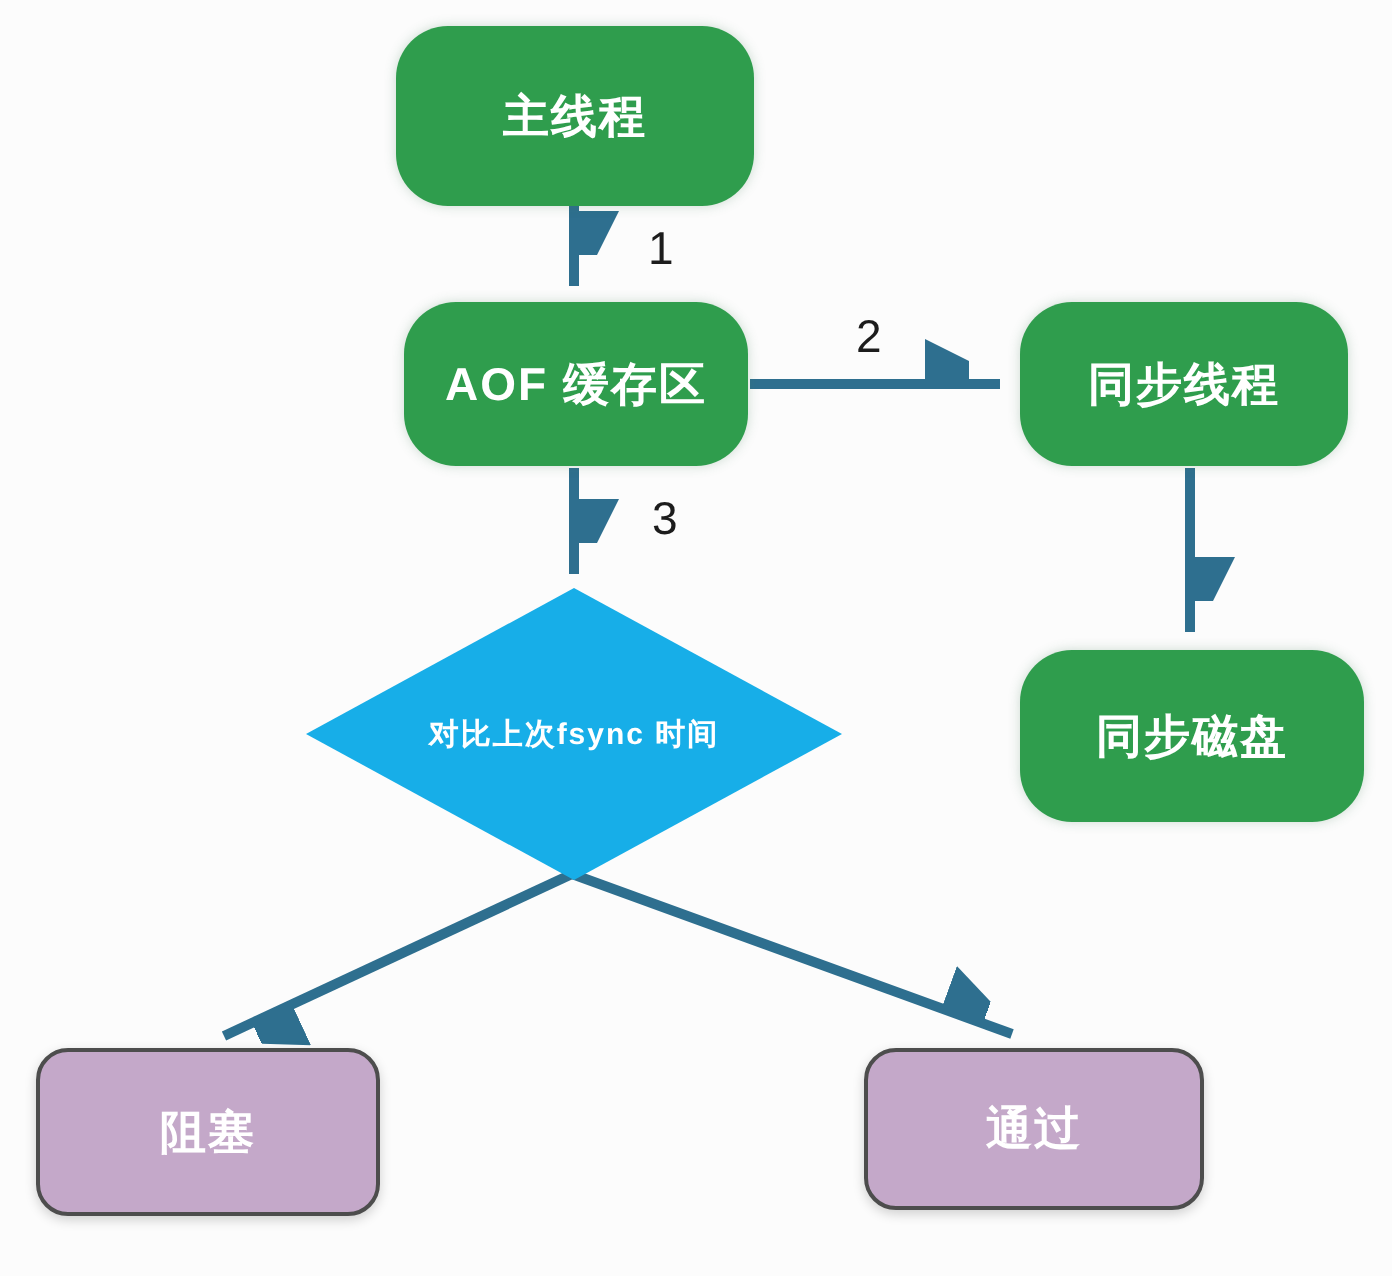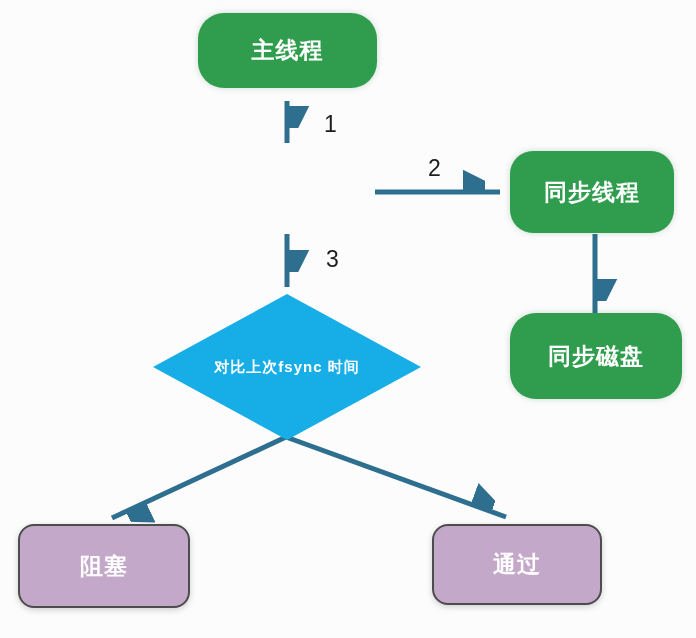--- a/index.html
+++ b/index.html
@@ -67,24 +67,24 @@
     align-items: center;
     justify-content: center;
   }
   .diamond .label {
     color: var(--node-text);
     font-size: 15px;
     font-weight: 600;
     letter-spacing: 1px;
     white-space: nowrap;
   }
-  #node-main  { left: 198px; top: 13px;  width: 179px; height: 75px; }
+  #node-main  { left: 198px; top: 13px;  width: 179px; height: 90px; }
   #node-aof   { left: 202px; top: 151px; width: 172px; height: 82px; }
-  #node-syncthread { left: 510px; top: 151px; width: 164px; height: 82px; border-radius: 23px; }
-  #node-syncdisk   { left: 510px; top: 313px; width: 172px; height: 86px; }
+  #node-syncthread { left: 510px; top: 151px; width: 164px; height: 82px; }
+  #node-syncdisk   { left: 510px; top: 325px; width: 172px; height: 86px; }
   #node-block { left: 18px;  top: 524px; width: 172px; height: 84px; }
   #node-pass  { left: 432px; top: 524px; width: 170px; height: 81px; }
 
   .edge-label {
     position: absolute;
     color: var(--edge-label);
     font-size: 23px;
     white-space: nowrap;
   }
   #label-step1 { left: 324px; top: 111px; }
@@ -109,20 +109,23 @@
     <line class="edge" x1="595" y1="234" x2="595" y2="316" marker-end="url(#arrow)"></line>
     <line class="edge" x1="287" y1="234" x2="287" y2="287" marker-end="url(#arrow)"></line>
     <line class="edge" x1="286" y1="437" x2="112" y2="518" marker-end="url(#arrow)"></line>
     <line class="edge" x1="286" y1="437" x2="506" y2="517" marker-end="url(#arrow)"></line>
   </svg>
 
   <div id="node-main" class="node process">
     <span class="label">主线程</span>
   </div>
 
+  <div id="node-aof" class="node process">
+    <span class="label">AOF 缓存区</span>
+  </div>
 
   <div id="node-syncthread" class="node process">
     <span class="label">同步线程</span>
   </div>
 
   <div id="node-syncdisk" class="node process">
     <span class="label">同步磁盘</span>
   </div>
 
   <div class="diamond">

